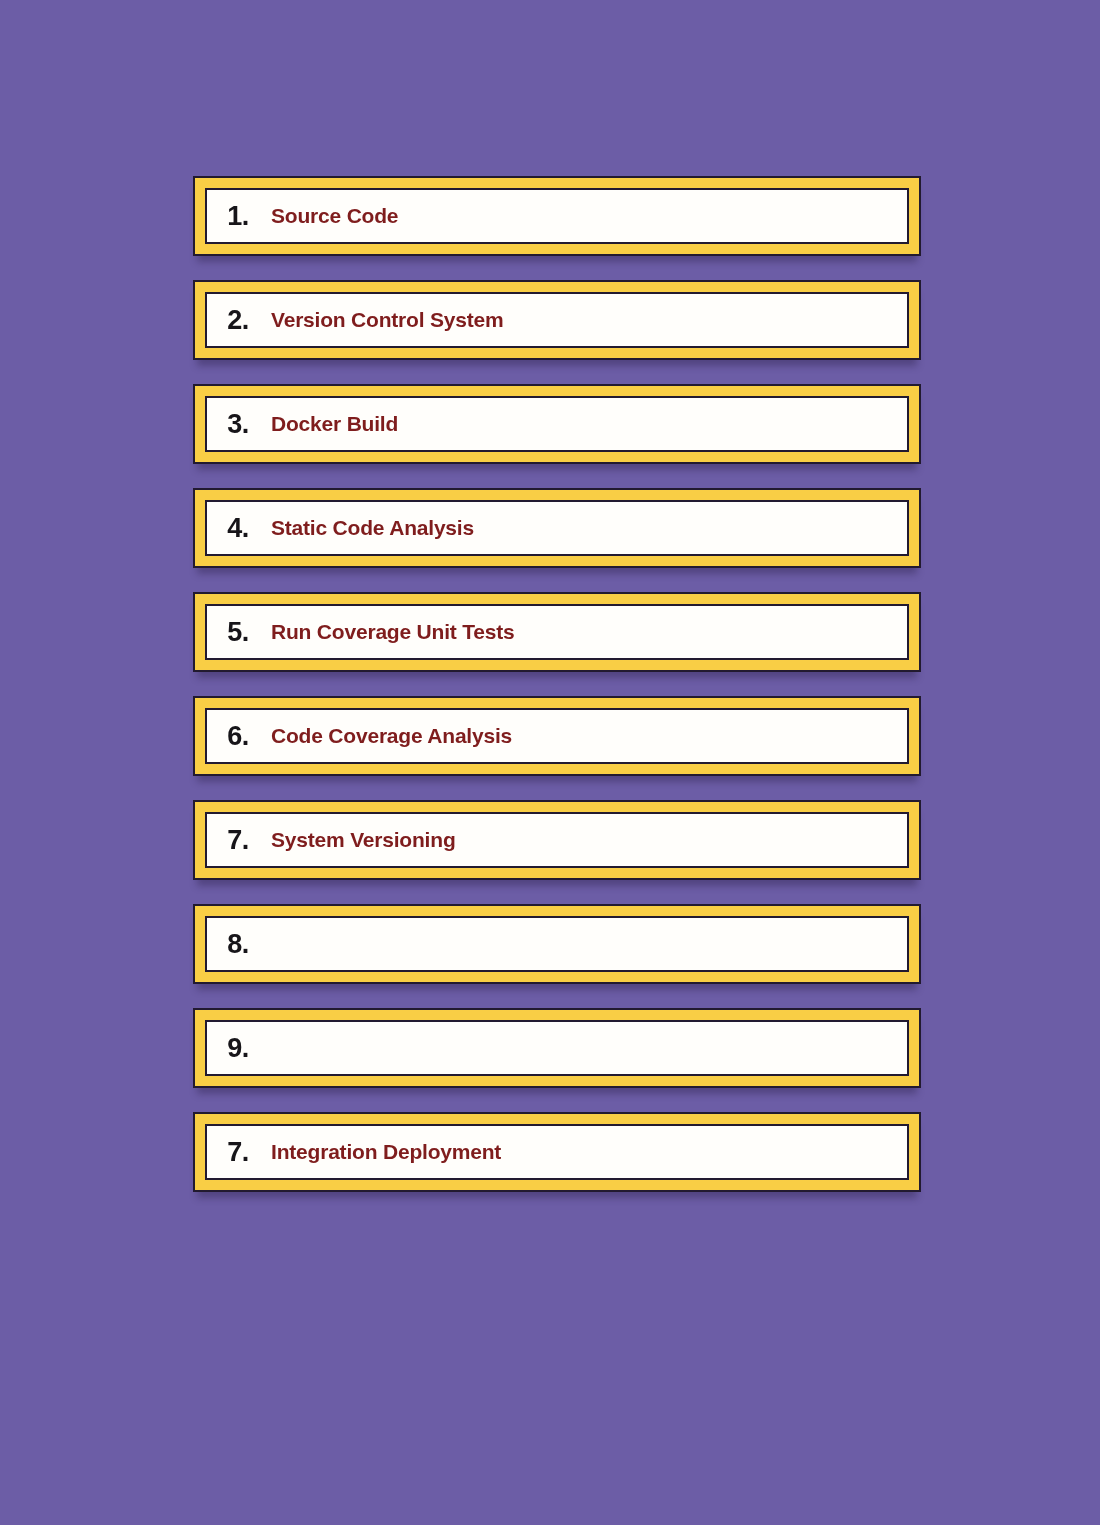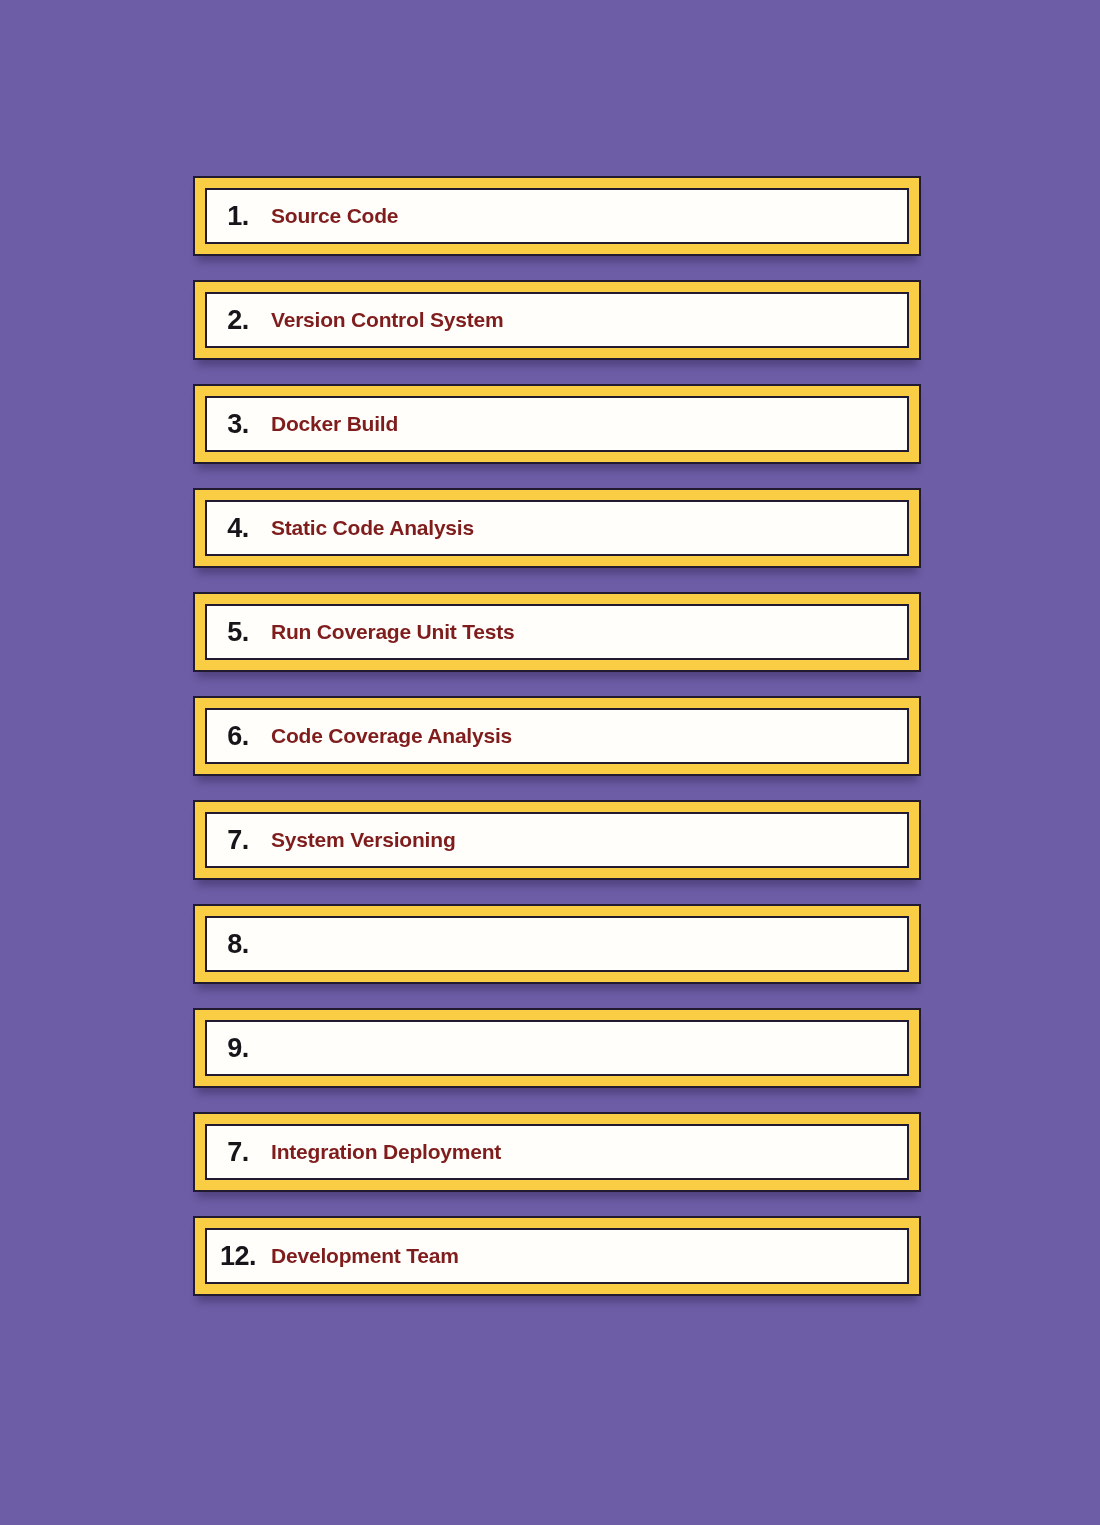--- a/index.html
+++ b/index.html
@@ -144,21 +144,15 @@
     </div>
 
 
     <div class="step-box">
       <div class="step-inner">
         <span class="step-number">7.</span>
         <span class="step-label">Integration Deployment</span>
       </div>
     </div>
 
-    <div class="step-box">
-      <div class="step-inner">
-        <span class="step-number">12.</span>
-        <span class="step-label">Development Team</span>
-      </div>
-    </div>
   </div>
 
 </div>
 
 </body></html>

